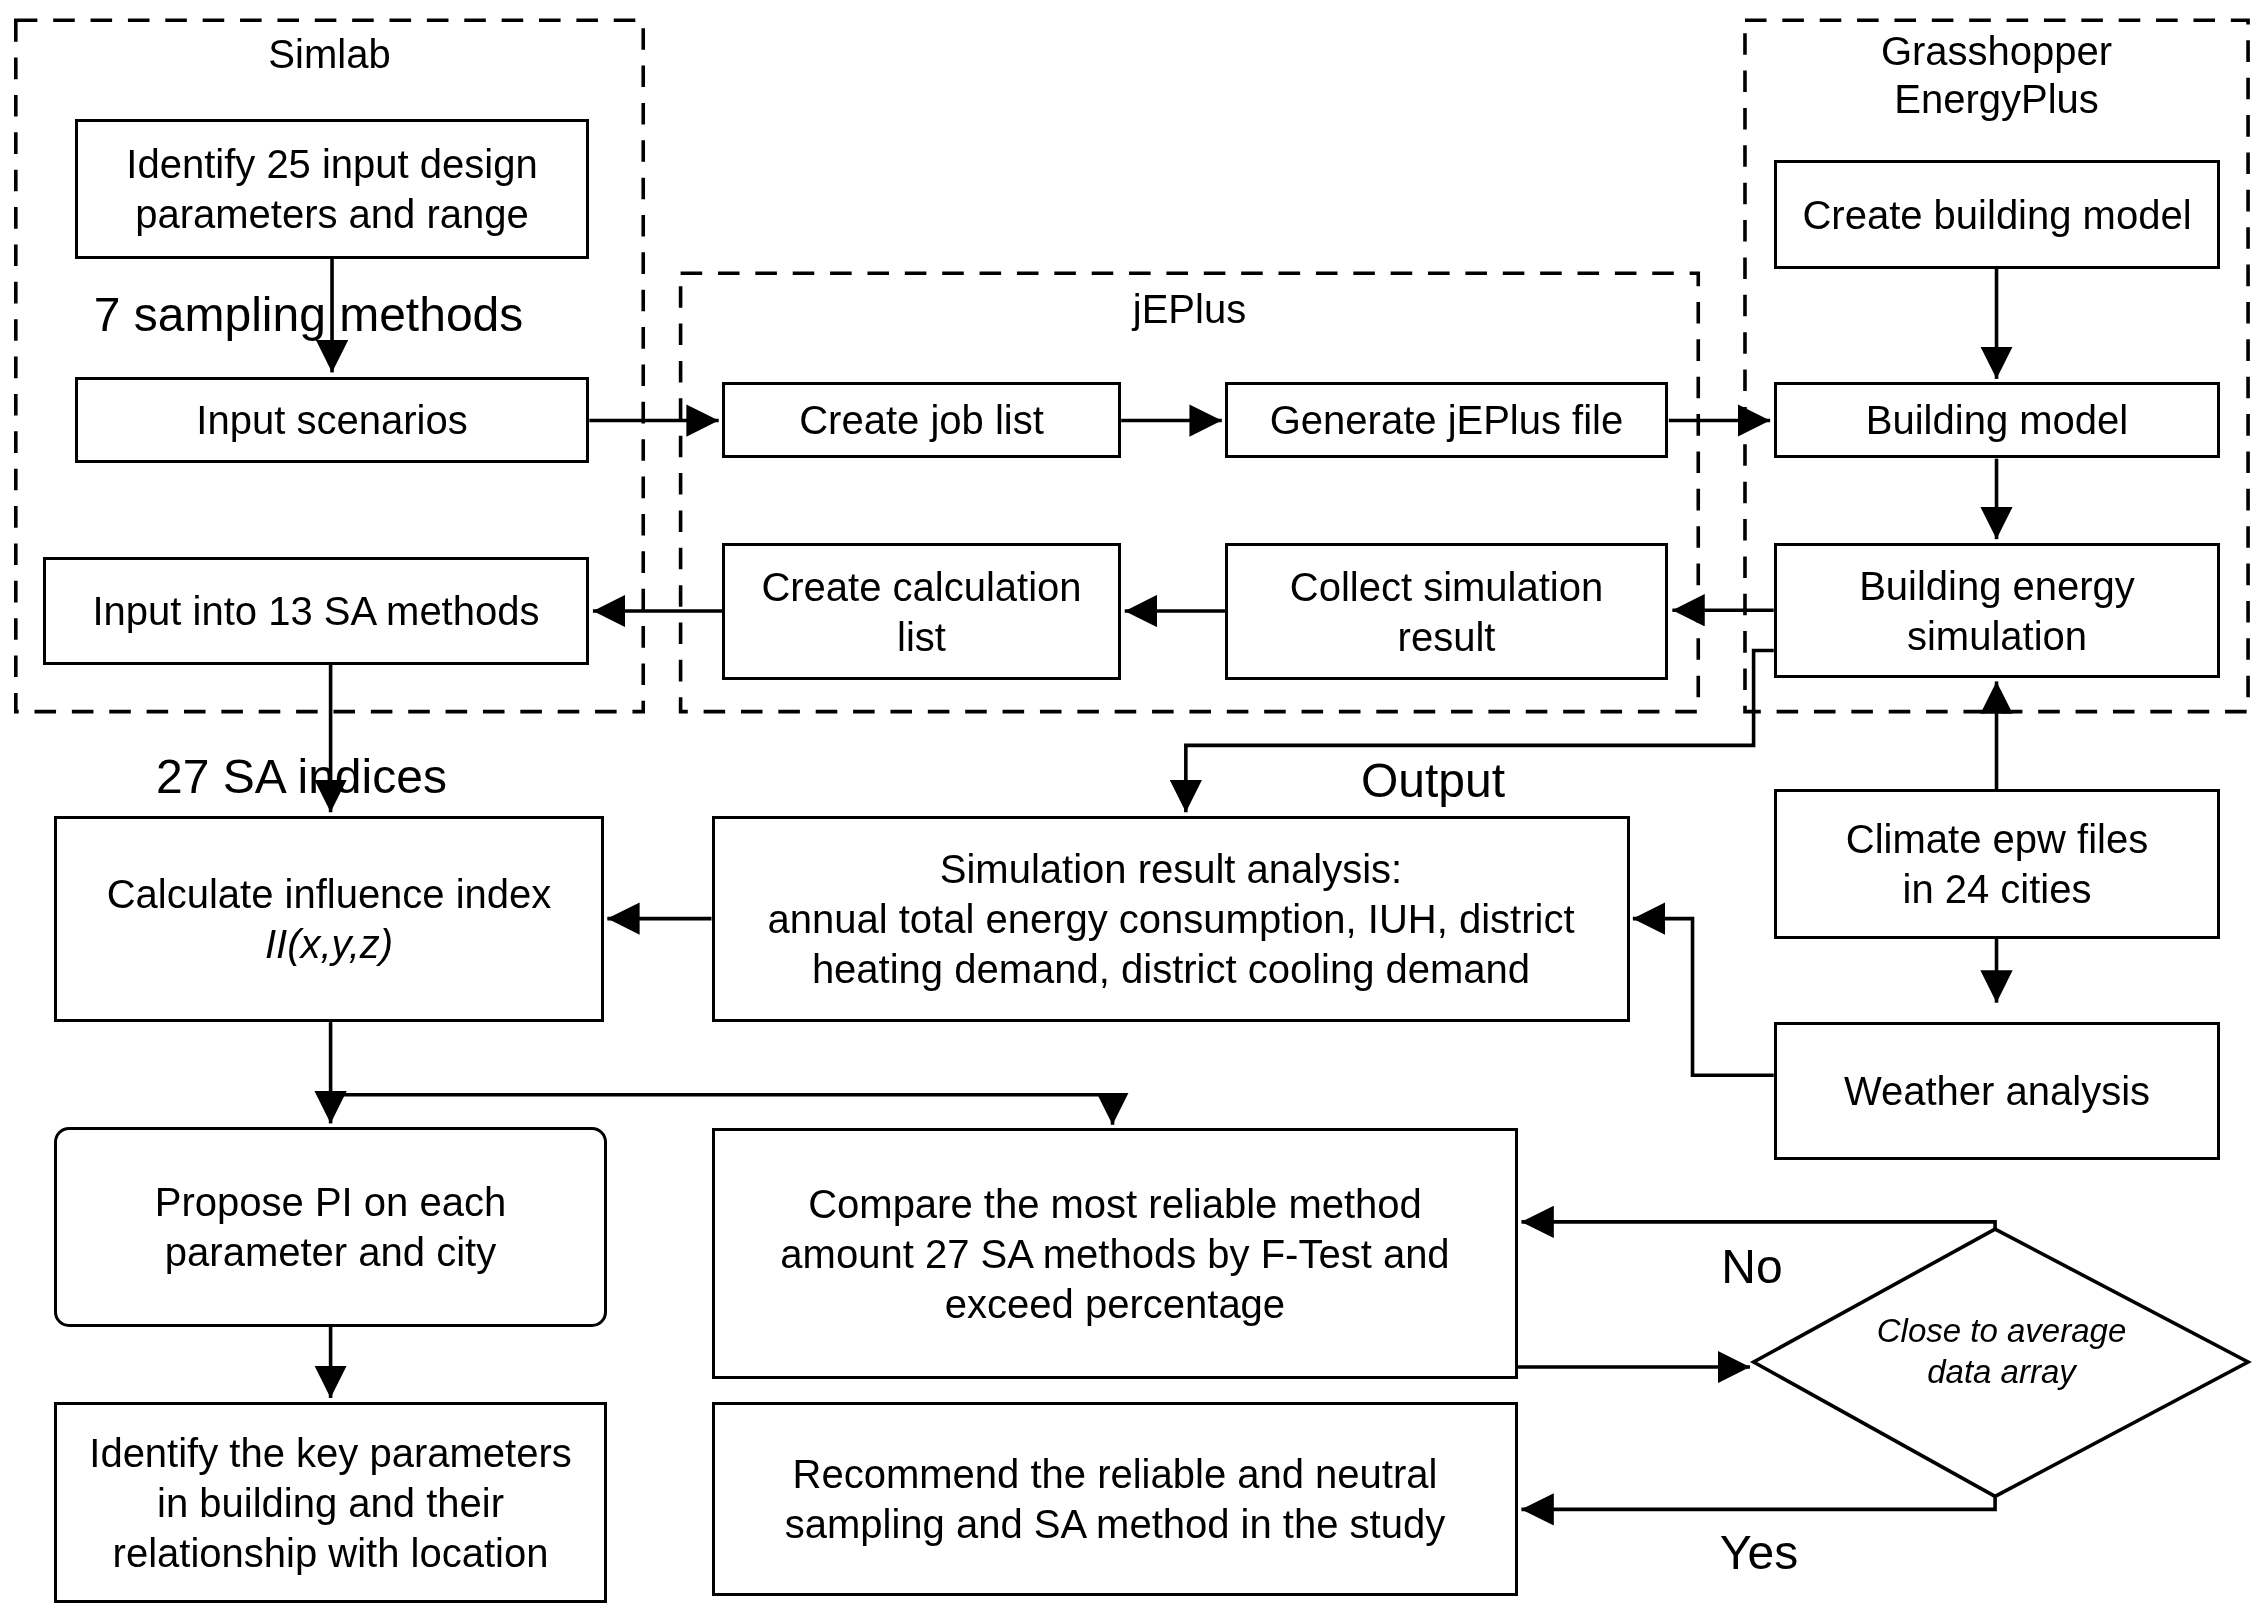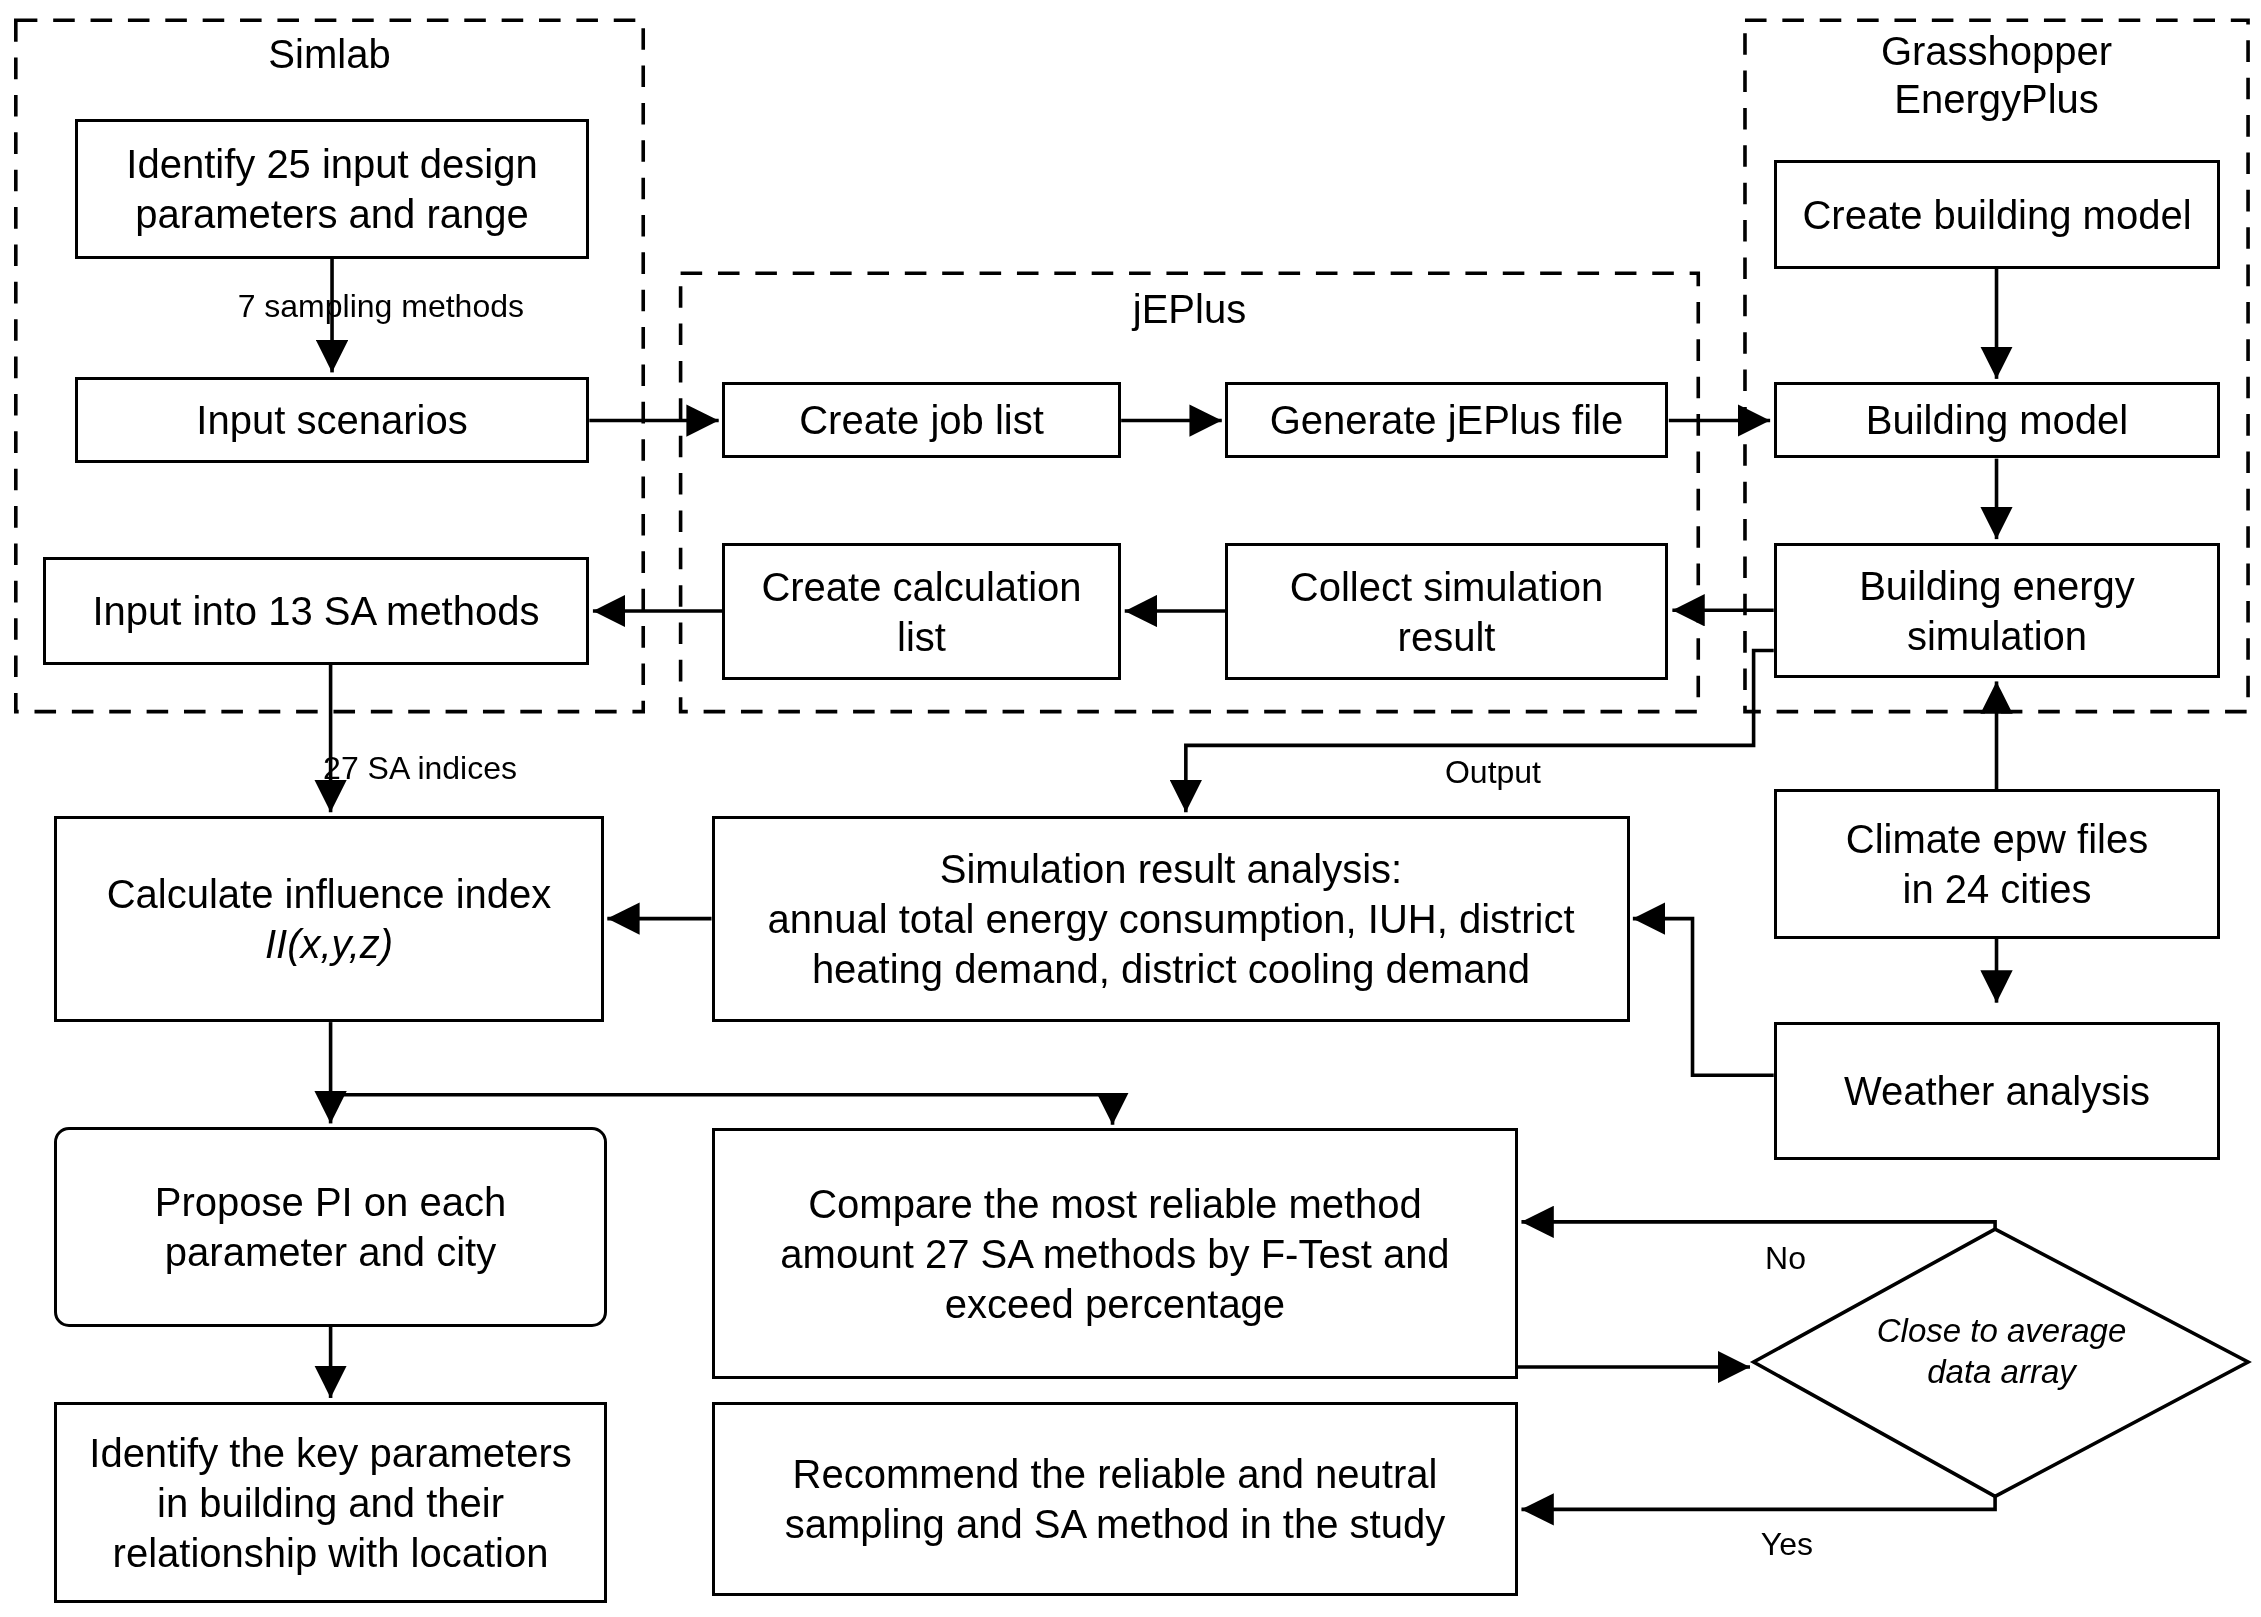--- a/index.html
+++ b/index.html
@@ -4,21 +4,21 @@
 <style>
   html,body{margin:0;padding:0;background:#ffffff;}
   body{font-family:"Liberation Sans", sans-serif;color:#000;}
   .canvas{position:relative;width:2261px;height:1618px;background:#fff;overflow:hidden;}
   svg.layer{position:absolute;left:0;top:0;width:2261px;height:1618px;}
   .box{position:absolute;border:3.6px solid #000;background:#fff;box-sizing:border-box;
        display:flex;flex-direction:column;align-items:center;justify-content:center;
        text-align:center;font-size:40px;line-height:1.25;}
   .box span{white-space:nowrap;}
   .ctitle{position:absolute;text-align:center;font-size:40px;line-height:1.2;}
-  .lbl{position:absolute;text-align:right;font-size:32px;line-height:1.1;}
+  .lbl{position:absolute;text-align:center;font-size:48px;line-height:1.1;}
   .it{font-style:italic;}
   .dtext{position:absolute;text-align:center;font-size:33px;line-height:1.25;font-style:italic;}
   .dtext span{white-space:nowrap;display:block;}
 </style>
 </head>
 <body>
 
 <div class="canvas">
 
   <svg class="layer" viewBox="0 0 3146 2251">

